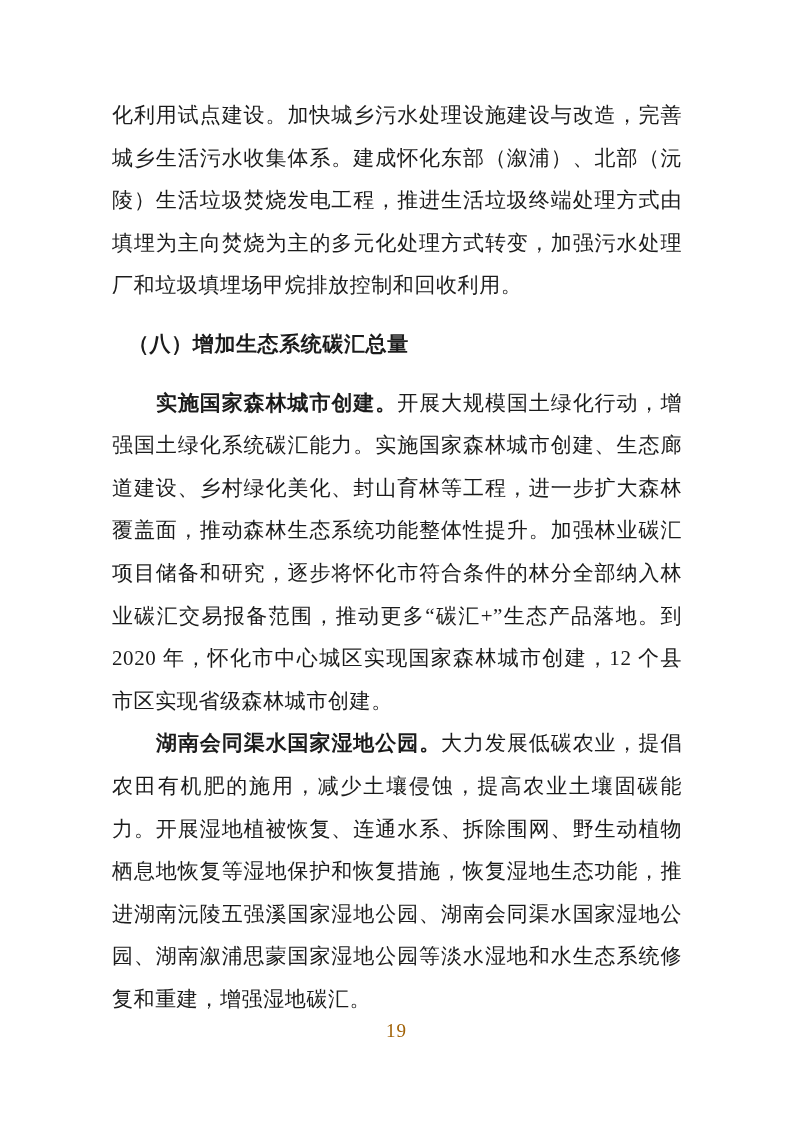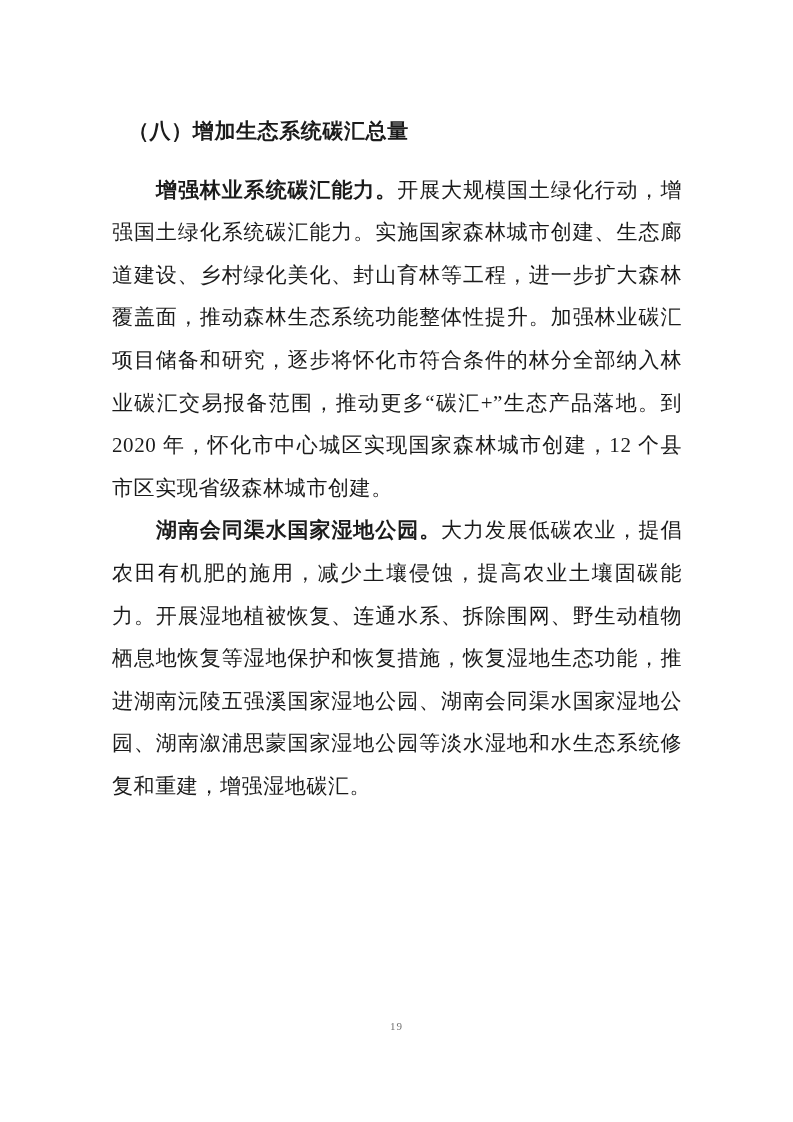--- a/index.html
+++ b/index.html
@@ -43,34 +43,35 @@
   }
   .lead {
     font-weight: bold;
   }
   .footer {
     position: absolute;
     left: 0;
     right: 0;
     top: 1020px;
     text-align: center;
-    font-size: 11px;
+    font-size: 19px;
     letter-spacing: 1px;
-    color: #737373;
+    color: #a16207;
   }
 </style>
 </head>
 <body>
 
 <div class="page">
   <div class="content">
 
+    <p class="para"><span>化利用试点建设。加快城乡污水处理设施建设与改造，完善城乡生活污水收集体系。建成怀化东部（溆浦）、北部（沅陵）生活垃圾焚烧发电工程，推进生活垃圾终端处理方式由填埋为主向焚烧为主的多元化处理方式转变，加强污水处理厂和垃圾填埋场甲烷排放控制和回收利用。</span></p>
 
     <h2 class="heading">（八）增加生态系统碳汇总量</h2>
 
-    <p class="para indent"><span class="lead">增强林业系统碳汇能力。</span><span>开展大规模国土绿化行动，增强国土绿化系统碳汇能力。实施国家森林城市创建、生态廊道建设、乡村绿化美化、封山育林等工程，进一步扩大森林覆盖面，推动森林生态系统功能整体性提升。加强林业碳汇项目储备和研究，逐步将怀化市符合条件的林分全部纳入林业碳汇交易报备范围，推动更多“碳汇+”生态产品落地。到 2020 年，怀化市中心城区实现国家森林城市创建，12 个县市区实现省级森林城市创建。</span></p>
+    <p class="para indent"><span class="lead">实施国家森林城市创建。</span><span>开展大规模国土绿化行动，增强国土绿化系统碳汇能力。实施国家森林城市创建、生态廊道建设、乡村绿化美化、封山育林等工程，进一步扩大森林覆盖面，推动森林生态系统功能整体性提升。加强林业碳汇项目储备和研究，逐步将怀化市符合条件的林分全部纳入林业碳汇交易报备范围，推动更多“碳汇+”生态产品落地。到 2020 年，怀化市中心城区实现国家森林城市创建，12 个县市区实现省级森林城市创建。</span></p>
 
     <p class="para indent"><span class="lead">湖南会同渠水国家湿地公园。</span><span>大力发展低碳农业，提倡农田有机肥的施用，减少土壤侵蚀，提高农业土壤固碳能力。开展湿地植被恢复、连通水系、拆除围网、野生动植物栖息地恢复等湿地保护和恢复措施，恢复湿地生态功能，推进湖南沅陵五强溪国家湿地公园、湖南会同渠水国家湿地公园、湖南溆浦思蒙国家湿地公园等淡水湿地和水生态系统修复和重建，增强湿地碳汇。</span></p>
 
   </div>
 
   <div class="footer">19</div>
 </div>
 
 </body></html>

